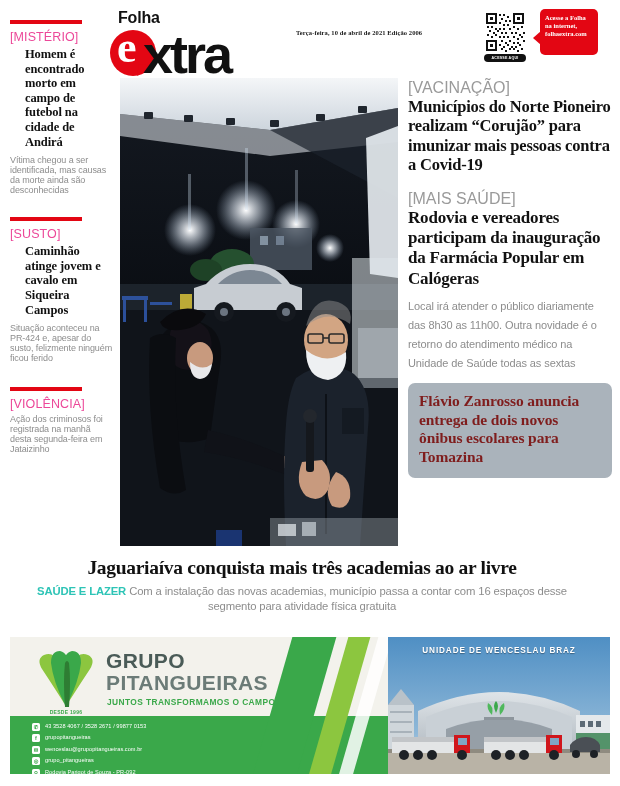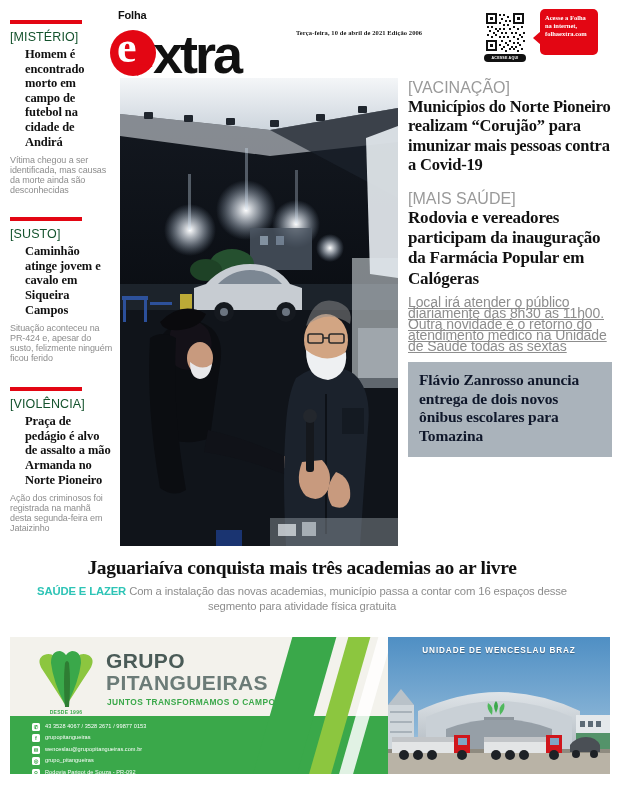--- a/index.html
+++ b/index.html
@@ -10,21 +10,21 @@
     -webkit-font-smoothing:antialiased;
   }
   .page{position:relative;width:620px;height:786px;background:#fff;}
 
   
   .masthead{position:absolute;left:0;top:0;width:620px;height:72px;}
   .logo-wrap{position:absolute;left:108px;top:8px;width:190px;height:58px;}
   .logo-folha{
     position:absolute;left:10px;top:1px;
     font-family:"Liberation Sans", sans-serif;
-    font-weight:bold;font-size:11px;color:#111;letter-spacing:-0.2px;
+    font-weight:bold;font-size:16px;color:#111;letter-spacing:-0.2px;
   }
   .logo-main{
     position:absolute;left:0px;top:9px;
     font-family:"Liberation Sans", sans-serif;
     font-weight:bold;font-style:normal;font-size:52px;
     letter-spacing:-3.5px;color:#111;line-height:52px;
   }
   .logo-e-circle{
     position:absolute;left:2px;top:13px;width:46px;height:46px;
     background:#e30613;border-radius:50%;
@@ -34,21 +34,21 @@
     border-left:14px solid #e30613;
     border-bottom:12px solid transparent;
     transform:rotate(8deg);
   }
   .logo-e-glyph{
     position:absolute;left:9px;top:9px;
     font-family:"Liberation Serif", serif;
     font-weight:bold;font-size:44px;line-height:44px;color:#fff;
   }
   .logo-xtra{
-    position:absolute;left:45px;top:10px;
+    position:absolute;left:35px;top:10px;
     font-family:"Liberation Sans", sans-serif;
     font-weight:bold;font-size:54px;line-height:54px;
     letter-spacing:-3px;color:#111;
   }
   .dateline{
     position:absolute;left:296px;top:29px;width:180px;
     font-family:"Liberation Serif", serif;
     font-weight:bold;font-size:6.5px;color:#1a1a1a;letter-spacing:0.1px;
   }
   .qr-block{position:absolute;left:484px;top:11px;width:44px;height:52px;}
@@ -68,21 +68,21 @@
   .qr-bubble:after{
     content:"";position:absolute;left:-7px;top:22px;
     border-top:7px solid transparent;border-bottom:7px solid transparent;
     border-right:8px solid #e30613;
   }
 
   
   .col-left{position:absolute;left:10px;top:20px;width:103px;}
   .kicker-rule{width:72px;height:4px;background:#e30613;margin-bottom:6px;}
   .kicker{
-    font-size:12.5px;color:#14532d;font-weight:400;
+    font-size:12.5px;color:#ec4899;font-weight:400;
     margin-bottom:3px;letter-spacing:0.1px;line-height:14px;
   }
   .headline-sm{
     font-family:"Liberation Serif", serif;font-weight:bold;
     font-size:12.5px;line-height:14.6px;color:#111;margin:0 0 6px 15px;
     letter-spacing:-0.1px;
   }
   .deck{
     font-size:9px;line-height:10px;color:#8d8d8d;margin:0;
     letter-spacing:-0.1px;
@@ -102,28 +102,27 @@
     font-family:"Liberation Serif", serif;font-weight:bold;
     font-size:16.5px;line-height:19.4px;color:#111;margin:0 0 4px 0;
     letter-spacing:-0.2px;
   }
   .headline-lg{
     font-family:"Liberation Serif", serif;font-weight:bold;
     font-size:17px;line-height:20.4px;color:#111;margin:0 0 8px 0;
     letter-spacing:-0.2px;
   }
   .deck-r{
-    font-size:14px;line-height:11px;color:#8d8d8d;margin:0 0 10px 0;
+    font-size:11px;line-height:19px;color:#8d8d8d;margin:0 0 10px 0;
     letter-spacing:-0.1px;
-    text-decoration:underline;
   }
   .grey-box{
     background:#aab3bb;padding:9px 11px 11px 11px;
     font-family:"Liberation Serif", serif;font-weight:bold;
-    font-size:15.5px;line-height:18.6px;color:#0f172a;letter-spacing:-0.1px;
+    font-size:15.5px;line-height:18.6px;color:#7f1d1d;letter-spacing:-0.1px;border-radius:7px;
   }
 
   
   .lead{position:absolute;left:2px;top:556px;width:600px;text-align:center;}
   .lead-head{
     font-family:"Liberation Serif", serif;font-weight:bold;
     font-size:19.5px;line-height:23px;color:#111;letter-spacing:-0.3px;
     margin:0 0 5px 0;
   }
   .lead-deck{
@@ -300,21 +299,20 @@
     <div class="story" style="margin-top:22px;">
       <div class="kicker-rule"></div>
       <div class="kicker">[SUSTO]</div>
       <h2 class="headline-sm">Caminhão atinge jovem e cavalo em Siqueira Campos</h2>
       <p class="deck">Situação aconteceu na PR-424 e, apesar do susto, felizmente ninguém ficou ferido</p>
     </div>
 
     <div class="story" style="margin-top:24px;">
       <div class="kicker-rule"></div>
       <div class="kicker">[VIOLÊNCIA]</div>
-      <h2 class="headline-sm">Praça de pedágio é alvo de assalto a mão Armanda no Norte Pioneiro</h2>
       <p class="deck">Ação dos criminosos foi registrada na manhã desta segunda-feira em Jataizinho</p>
     </div>
   </div>
 
   <div class="photo">
     <svg width="278" height="468" viewBox="0 0 278 468" aria-hidden="true">
       <defs>
         <linearGradient id="night" x1="0" y1="0" x2="0" y2="1">
           <stop offset="0%" stop-color="#151a22"></stop>
             <stop offset="55%" stop-color="#090c11"></stop>

